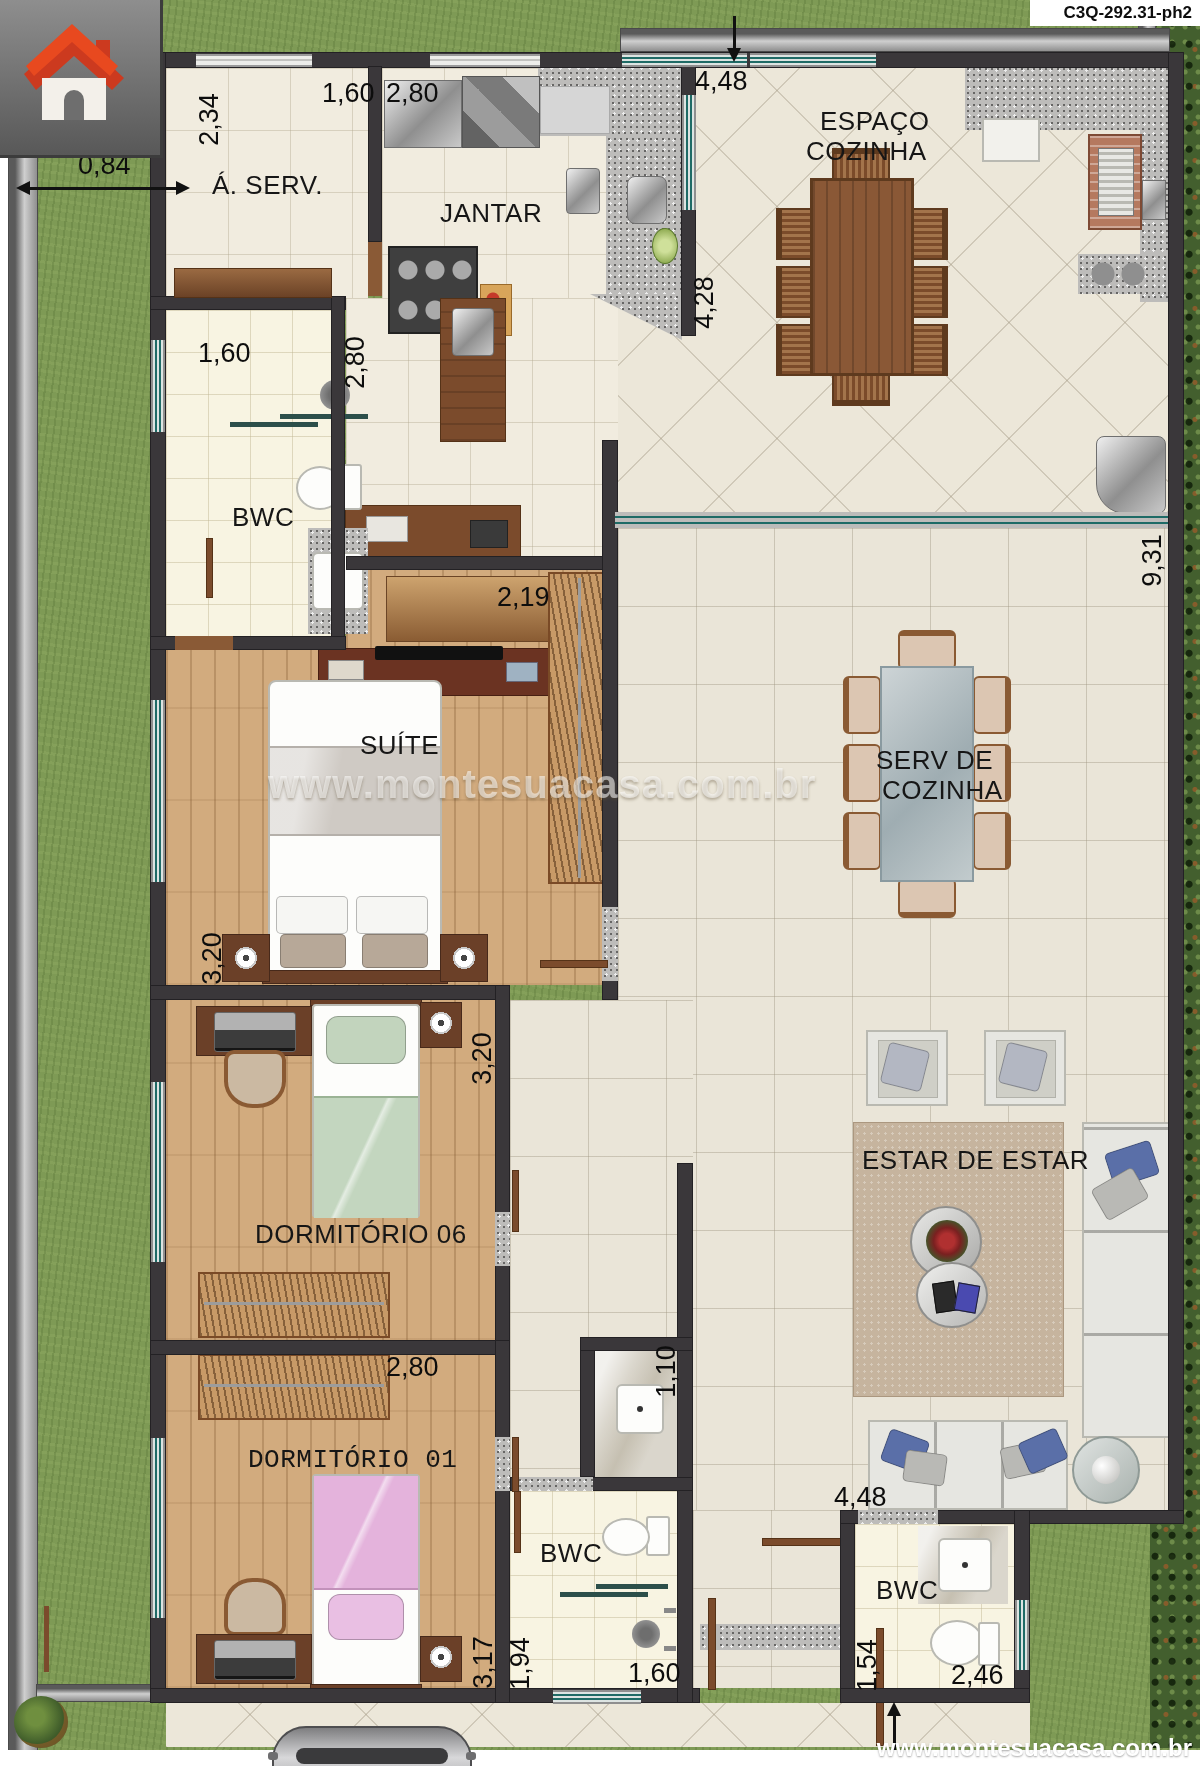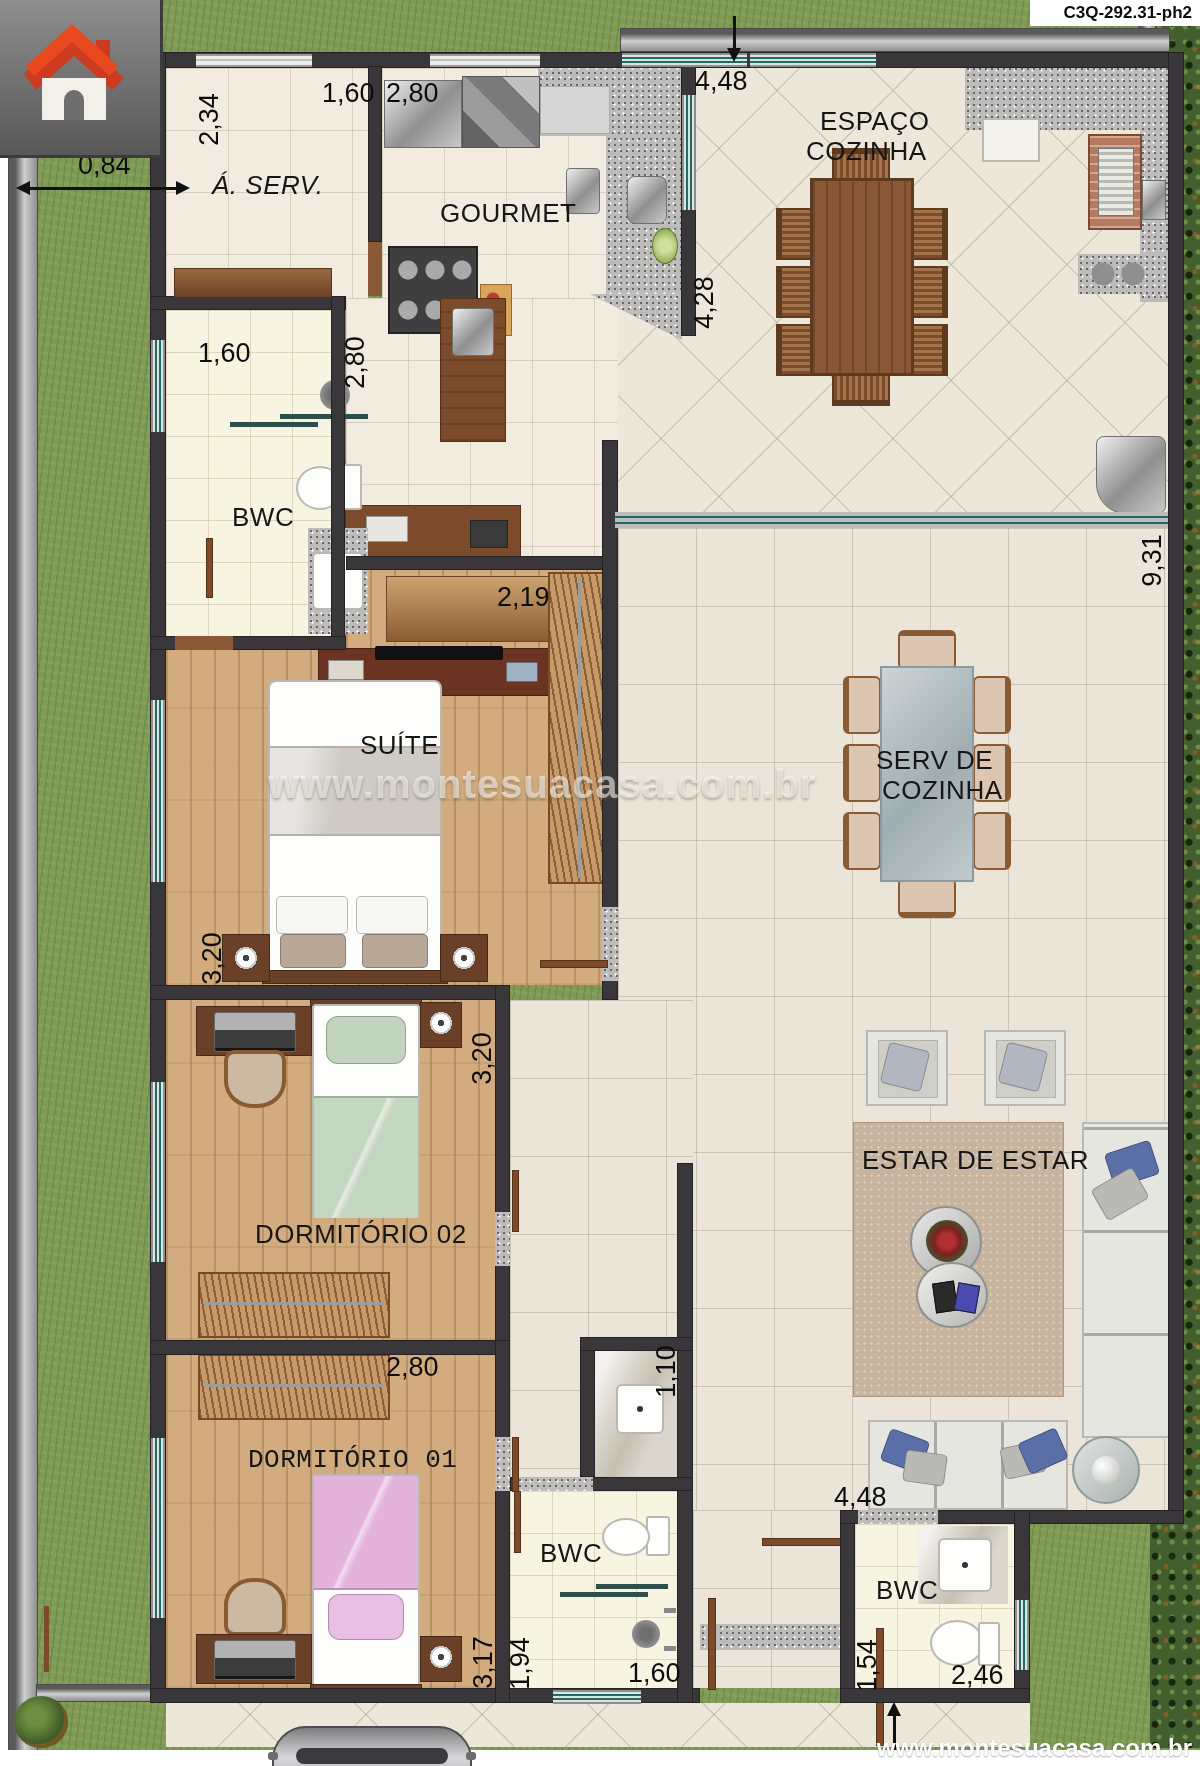--- a/index.html
+++ b/index.html
@@ -289,29 +289,29 @@
   <div class="abs win-v" style="left:1015px;top:1600px;width:14px;height:70px;"></div>
 
   <div class="abs aline" style="left:24px;top:187px;width:158px;height:3px;"></div>
   <div class="abs" style="left:16px;top:181px;width:0;height:0;border-top:7px solid transparent;border-bottom:7px solid transparent;border-right:14px solid #111;"></div>
   <div class="abs" style="left:176px;top:181px;width:0;height:0;border-top:7px solid transparent;border-bottom:7px solid transparent;border-left:14px solid #111;"></div>
   <div class="abs aline" style="left:733px;top:16px;width:3px;height:34px;"></div>
   <div class="abs" style="left:727px;top:48px;width:0;height:0;border-left:7px solid transparent;border-right:7px solid transparent;border-top:14px solid #111;"></div>
   <div class="abs aline" style="left:893px;top:1714px;width:3px;height:52px;"></div>
   <div class="abs" style="left:887px;top:1702px;width:0;height:0;border-left:7px solid transparent;border-right:7px solid transparent;border-bottom:14px solid #111;"></div>
 
-  <div class="lbl" style="left:212px;top:170px;font-style:italic;">Á. SERV.</div>
-  <div class="lbl" style="left:440px;top:198px;">GOURMET</div>
+  <div class="lbl" style="left:212px;top:170px;">Á. SERV.</div>
+  <div class="lbl" style="left:440px;top:198px;">JANTAR</div>
   <div class="lbl" style="left:820px;top:106px;">ESPAÇO</div>
   <div class="lbl" style="left:806px;top:136px;">COZINHA</div>
   <div class="lbl" style="left:232px;top:502px;">BWC</div>
   <div class="lbl" style="left:360px;top:730px;">SUÍTE</div>
   <div class="lbl" style="left:876px;top:745px;">SERV DE</div>
   <div class="lbl" style="left:882px;top:775px;">COZINHA</div>
-  <div class="lbl" style="left:255px;top:1219px;">DORMITÓRIO 02</div>
+  <div class="lbl" style="left:255px;top:1219px;">DORMITÓRIO 06</div>
   <div class="lbl" style="left:862px;top:1145px;">ESTAR DE ESTAR</div>
   <div class="lbl" style="left:248px;top:1445px;font-family:Liberation Mono, monospace;">DORMITÓRIO 01</div>
   <div class="lbl" style="left:540px;top:1538px;">BWC</div>
   <div class="lbl" style="left:876px;top:1575px;">BWC</div>
 
   <div class="dim dimv" style="left:179px;top:104px;">2,34</div>
   <div class="dim" style="left:322px;top:78px;">1,60</div>
   <div class="dim" style="left:386px;top:78px;">2,80</div>
   <div class="dim" style="left:78px;top:150px;">0,84</div>
   <div class="dim" style="left:695px;top:66px;">4,48</div>

